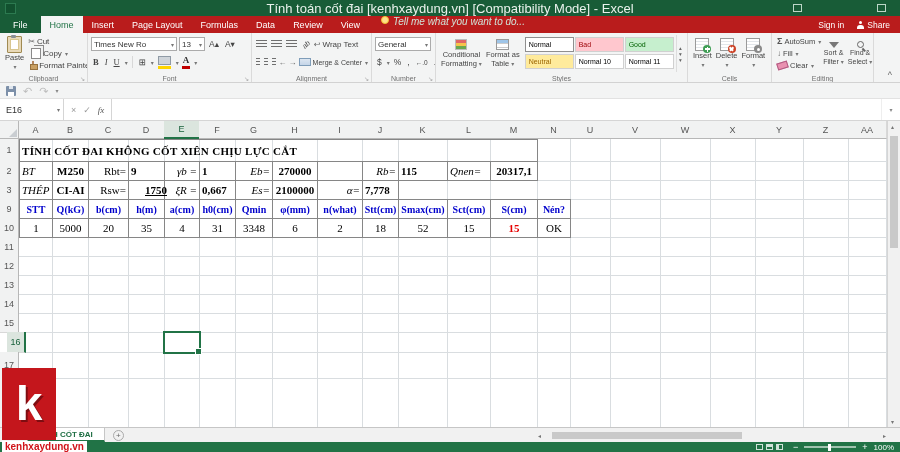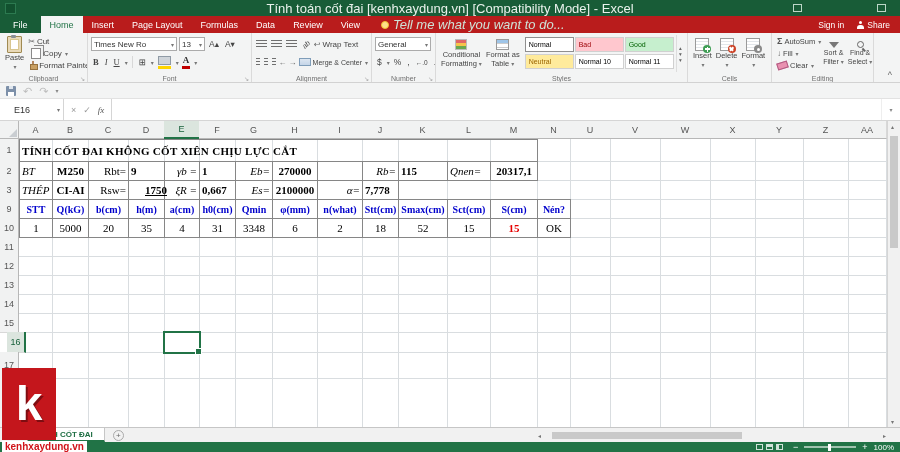--- a/index.html
+++ b/index.html
@@ -13,21 +13,21 @@
   .title-text{position:absolute;left:0;right:0;text-align:center;font-size:13px;color:#e9f2ec;pointer-events:none;}
   .wc-box{position:absolute;top:4px;width:9px;height:8px;border:1px solid #bcd6c7;box-sizing:border-box;}
   .wc1{right:98px;}.wc2{right:14px;}
 
   
   #tabrow{position:absolute;left:0;top:16px;width:900px;height:17px;background:#b91c1c;
           display:flex;align-items:stretch;color:#fff;font-size:9px;}
   .tab{display:flex;align-items:center;padding:0 9px;white-space:nowrap;}
   .tab.file{background:#185c37;padding:0 13px;}
   .tab.active{background:#f3f4f4;color:#217346;}
-  .tellme{display:flex;align-items:center;gap:4px;margin-left:12px;color:#cfe2d7;font-size:13px;font-style:italic;}
+  .tellme{display:flex;align-items:flex-start;gap:4px;margin-left:12px;color:#cfe2d7;font-size:10px;font-style:italic;}
   .i-bulb{width:6px;height:6px;border-radius:50%;background:#ffe08a;border:1px solid #f1c232;display:inline-block;}
   .signin{margin-left:auto;display:flex;align-items:center;padding:0 10px;font-size:8.5px;}
   .share{display:flex;align-items:center;gap:3px;padding:0 10px 0 2px;font-size:8.5px;}
   .i-person{display:inline-block;position:relative;width:8px;height:8px;}
   .i-person::before{content:"";position:absolute;left:2.5px;top:0;width:3px;height:3px;border-radius:50%;background:#fff;}
   .i-person::after{content:"";position:absolute;left:0.5px;bottom:0;width:7px;height:3.5px;border-radius:3px 3px 0 0;background:#fff;}
 
   
   #ribbon{position:absolute;left:0;top:33px;width:900px;height:50px;background:#f3f4f4;
           border-bottom:1px solid #d2d2d2;display:flex;box-sizing:border-box;}
@@ -114,21 +114,21 @@
   .i-save{width:10px;height:10px;background:#7d90a9;position:relative;border-radius:1px;}
   .i-save::before{content:"";position:absolute;top:0;left:3px;width:4px;height:3px;background:#dfe6ee;}
   .i-save::after{content:"";position:absolute;bottom:0;left:2px;width:6px;height:4px;background:#fff;}
   .undo,.redo{color:#bdbdbd;font-size:11px;line-height:10px;}
   .qat-dd{color:#888;font-size:6px;}
 
   
   #frow{position:absolute;left:0;top:99px;width:900px;height:22px;background:#fff;
         border-bottom:1px solid #d5d5d5;display:flex;align-items:stretch;box-sizing:border-box;}
   .namebox{width:64px;border-right:1px solid #d5d5d5;display:flex;align-items:center;
-           padding-left:14px;font-size:9px;color:#333;position:relative;box-sizing:border-box;}
+           padding-left:6px;font-size:9px;color:#333;position:relative;box-sizing:border-box;}
   .namebox .dd{position:absolute;right:3px;}
   .fxicons{display:flex;align-items:center;gap:7px;padding:0 7px;border-right:1px solid #d5d5d5;color:#9a9a9a;font-size:9px;}
   .fx{font-style:italic;font-family:"Liberation Serif",serif;color:#555;}
   .formulafield{flex:1;background:#fff;}
   .fexpand{width:18px;display:flex;align-items:center;justify-content:center;color:#888;font-size:6px;border-left:1px solid #eee;}
 
   
   #sheet{position:absolute;left:0;top:121px;width:887px;height:306px;overflow:hidden;background:#fff;}
   .vline{position:absolute;width:1px;background:#d9dde0;z-index:0;}
   .hline{position:absolute;height:1px;background:#d9dde0;z-index:0;}

